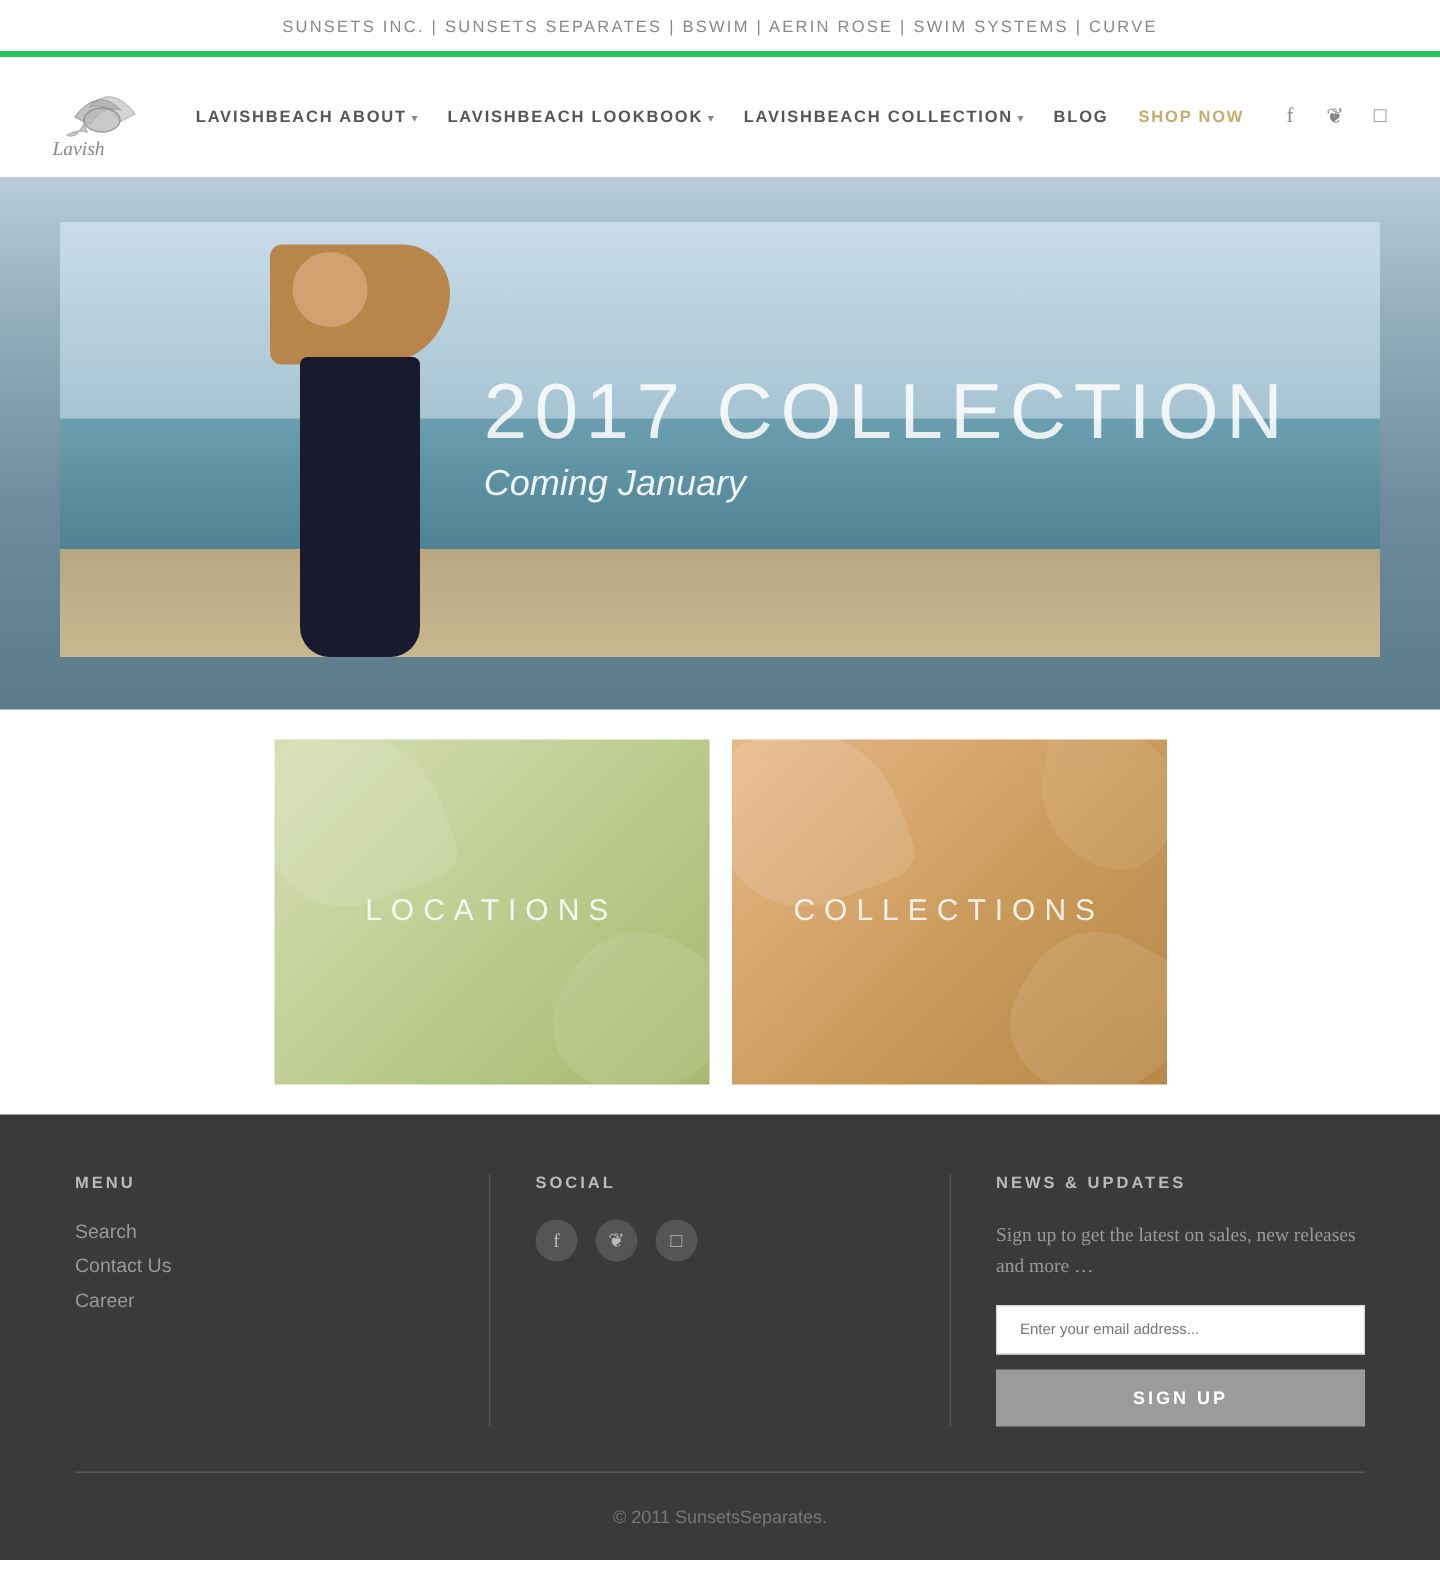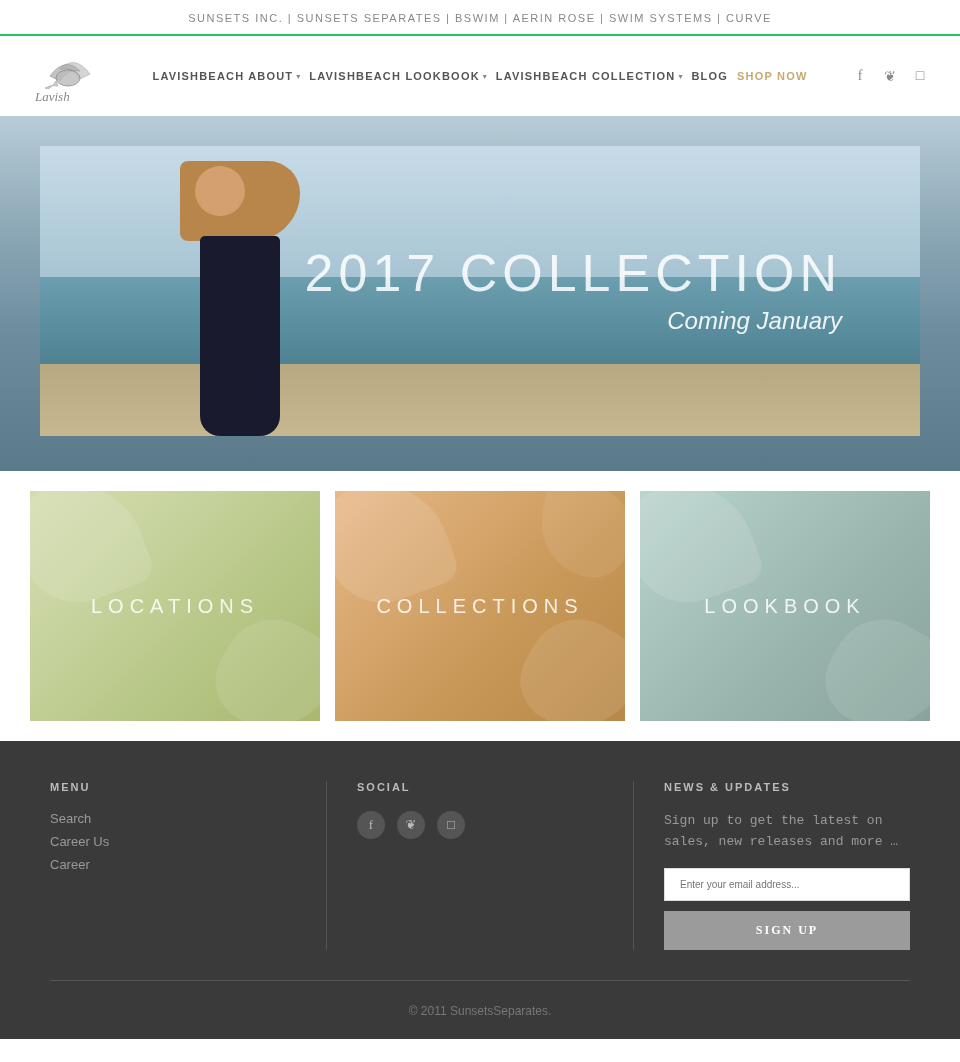--- a/index.html
+++ b/index.html
@@ -3,21 +3,21 @@
   <meta charset="utf-8">
   <style>
     * { margin: 0; padding: 0; box-sizing: border-box; }
     body { font-family: 'Georgia', serif; background: #fff; color: #333; width: 960px; }
 
     
     .top-bar {
       background: #fff;
       text-align: center;
       padding: 8px 0;
-      border-bottom: 2px solid #22c55e;
+      border-bottom: 4px solid #22c55e;
     }
     .top-bar span {
       font-size: 11px;
       letter-spacing: 1.5px;
       color: #888;
       font-family: Arial, sans-serif;
     }
 
     
     .header {
@@ -31,21 +31,21 @@
       display: flex;
       align-items: center;
     }
     .logo-svg {
       width: 80px;
       height: 60px;
     }
     .nav-area {
       display: flex;
       align-items: flex-end;
-      gap: 9px;
+      gap: 20px;
     }
     .nav-area a {
       font-size: 11px;
       letter-spacing: 1.2px;
       color: #555;
       text-decoration: none;
       font-family: Arial, sans-serif;
       font-weight: 600;
       text-transform: uppercase;
     }
@@ -137,24 +137,23 @@
       top: -5px;
       left: 40px;
       width: 120px;
       height: 80px;
       background: #b8864a;
       border-radius: 10px 40px 60px 10px;
     }
 
     .hero-text {
       position: absolute;
-      right: 78px;
+      right: 60px;
       top: 50%;
       transform: translateY(-50%);
-      text-align: right;
     }
     .hero-year {
       font-size: 52px;
       font-weight: 300;
       color: rgba(255,255,255,0.85);
       letter-spacing: 5px;
       font-family: Arial, sans-serif;
       line-height: 1;
     }
     .hero-coming {
@@ -291,21 +290,21 @@
       display: flex;
       align-items: center;
       justify-content: center;
       color: #bbb;
       font-size: 13px;
       cursor: pointer;
     }
     .footer-news-text {
       font-size: 13px;
       color: #999;
-      font-family: Liberation Mono, monospace;
+      font-family: Liberation Serif, serif;
       line-height: 1.6;
       margin-bottom: 15px;
     }
     .email-input {
       width: 100%;
       padding: 10px 15px;
       background: #fff;
       border: 1px solid #ddd;
       font-size: 10px;
       color: #666;
@@ -315,21 +314,21 @@
     }
     .signup-btn {
       width: 100%;
       padding: 12px;
       background: #9b9b9b;
       color: #fff;
       border: none;
       font-size: 12px;
       letter-spacing: 2px;
       text-transform: uppercase;
-      font-family: Liberation Serif, serif;
+      font-family: Liberation Sans, sans-serif;
       cursor: pointer;
       font-weight: 600;
     }
     .footer-bottom {
       text-align: center;
       padding-top: 20px;
       border-top: 1px solid #555;
     }
     .footer-copyright {
       font-size: 12px;
@@ -428,36 +427,29 @@
 
   <div class="category-tile tile-collections">
     <div class="tile-decoration">
       <div class="leaf-tl"></div>
       <div class="leaf-br"></div>
       <div class="leaf-tr"></div>
     </div>
     <div class="tile-label">COLLECTIONS</div>
   </div>
 
-  <div class="category-tile tile-lookbook">
-    <div class="tile-decoration">
-      <div class="leaf-tl"></div>
-      <div class="leaf-br"></div>
-    </div>
-    <div class="tile-label">LOOKBOOK</div>
-  </div>
 </div>
 
 <footer class="footer">
   <div class="footer-top">
 
     <div class="footer-col">
       <div class="footer-heading">MENU</div>
       <a href="#" class="footer-link">Search</a>
-      <a href="#" class="footer-link">Career Us</a>
+      <a href="#" class="footer-link">Contact Us</a>
       <a href="#" class="footer-link">Career</a>
     </div>
 
     <div class="footer-col">
       <div class="footer-heading">SOCIAL</div>
       <div class="footer-social-icons">
         <div class="footer-social-icon">f</div>
         <div class="footer-social-icon">❦</div>
         <div class="footer-social-icon">□</div>
       </div>

